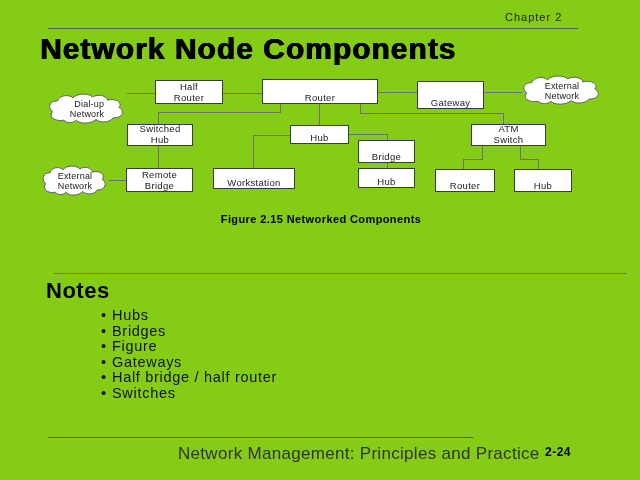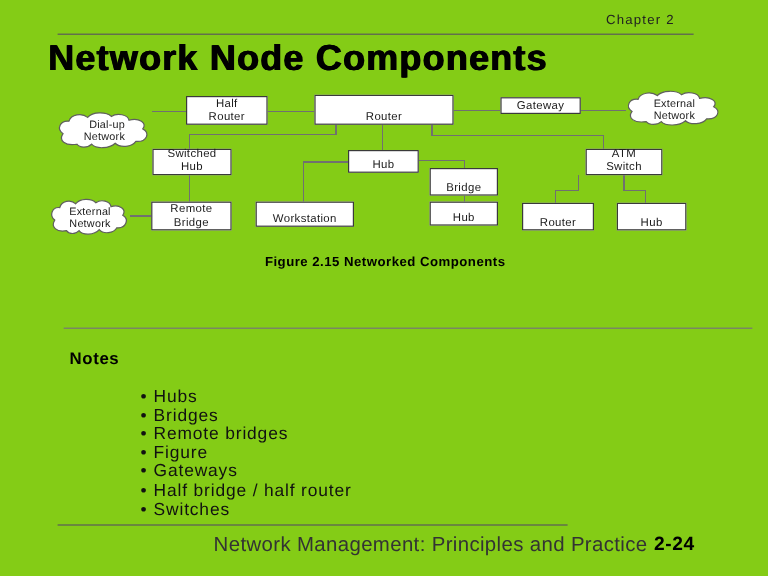--- a/index.html
+++ b/index.html
@@ -32,33 +32,33 @@
   }
   .cloudsvg{position:absolute;left:0;top:0;width:100%;height:100%;}
   .cloudsvg path{fill:#ffffff;stroke:#5f5f5f;stroke-width:1;vector-effect:non-scaling-stroke;}
   .clabel{position:relative;z-index:1;}
   .caption{
     position:absolute;left:161px;top:213px;width:320px;text-align:center;
     font-size:11px;font-weight:bold;letter-spacing:0.4px;color:#000;white-space:nowrap;
   }
   
   .notes-heading{
-    position:absolute;left:46px;top:278px;margin:12px;
-    font-size:14px;font-weight:bold;letter-spacing:0.5px;color:#000;
+    position:absolute;left:46px;top:278px;margin:0;
+    font-size:22px;font-weight:bold;letter-spacing:0.5px;color:#000;
   }
   .notes-list{
-    position:absolute;left:101px;top:308px;margin:16px;padding:0;list-style:none;
+    position:absolute;left:101px;top:308px;margin:0;padding:0;list-style:none;
     font-size:14.5px;line-height:15.6px;letter-spacing:0.7px;color:#111;
   }
   .notes-list li{margin:0;padding:0;white-space:nowrap;}
   .bullet{display:inline-block;width:11px;}
   
   .footer-line1{position:absolute;left:178px;top:444px;font-size:17px;letter-spacing:0.3px;color:#333;white-space:nowrap;}
   .footer-line2{position:absolute;left:178px;top:455px;font-size:11px;letter-spacing:0.3px;color:#333;white-space:nowrap;}
-  .pagenum{position:absolute;left:545px;top:445px;font-size:16px;font-weight:bold;letter-spacing:0.5px;color:#000;}
+  .pagenum{position:absolute;left:545px;top:445px;font-size:12px;font-weight:bold;letter-spacing:0.5px;color:#000;}
 </style>
 </head>
 <body>
 
 <div class="slide">
 
   <div class="chapter">Chapter 2</div>
   <div class="rule" style="left:48px;top:28px;width:530px;"></div>
   <div class="title">Network Node Components</div>
 
@@ -105,31 +105,31 @@
 Network</span>
   </div>
 
   <div class="node" style="left:155px;top:80px;width:68px;height:24px;">
     <span>Half
 Router</span>
   </div>
   <div class="node" style="left:262px;top:79px;width:116px;height:25px;">
     <span>Router</span>
   </div>
-  <div class="node" style="left:417px;top:81px;width:67px;height:14px;">
+  <div class="node" style="left:417px;top:81px;width:67px;height:28px;">
     <span>Gateway</span>
   </div>
   <div class="node" style="left:127px;top:124px;width:66px;height:22px;">
     <span>Switched
 Hub</span>
   </div>
   <div class="node" style="left:290px;top:125px;width:59px;height:19px;">
     <span>Hub</span>
   </div>
-  <div class="node" style="left:488px;top:124px;width:64px;height:22px;">
+  <div class="node" style="left:471px;top:124px;width:75px;height:22px;">
     <span>ATM
 Switch</span>
   </div>
   <div class="node" style="left:358px;top:140px;width:57px;height:23px;">
     <span>Bridge</span>
   </div>
   <div class="node" style="left:126px;top:168px;width:67px;height:24px;">
     <span>Remote
 Bridge</span>
   </div>
@@ -146,21 +146,20 @@
     <span>Hub</span>
   </div>
 
   <div class="caption">Figure 2.15 Networked Components</div>
 
   <div class="rule" style="left:53px;top:273px;width:574px;background:#777;"></div>
   <h2 class="notes-heading">Notes</h2>
   <ul class="notes-list">
     <li><span class="bullet">•</span><span>Hubs</span></li>
     <li><span class="bullet">•</span><span>Bridges</span></li>
-    <li><span class="bullet">•</span><span>Remote bridges</span></li>
     <li><span class="bullet">•</span><span>Figure</span></li>
     <li><span class="bullet">•</span><span>Gateways</span></li>
     <li><span class="bullet">•</span><span>Half bridge / half router</span></li>
     <li><span class="bullet">•</span><span>Switches</span></li>
   </ul>
 
   <div class="rule" style="left:48px;top:437px;width:425px;"></div>
   <div class="footer-line1">Network Management: Principles and Practice</div>
   <div class="pagenum">2-24</div>
 

